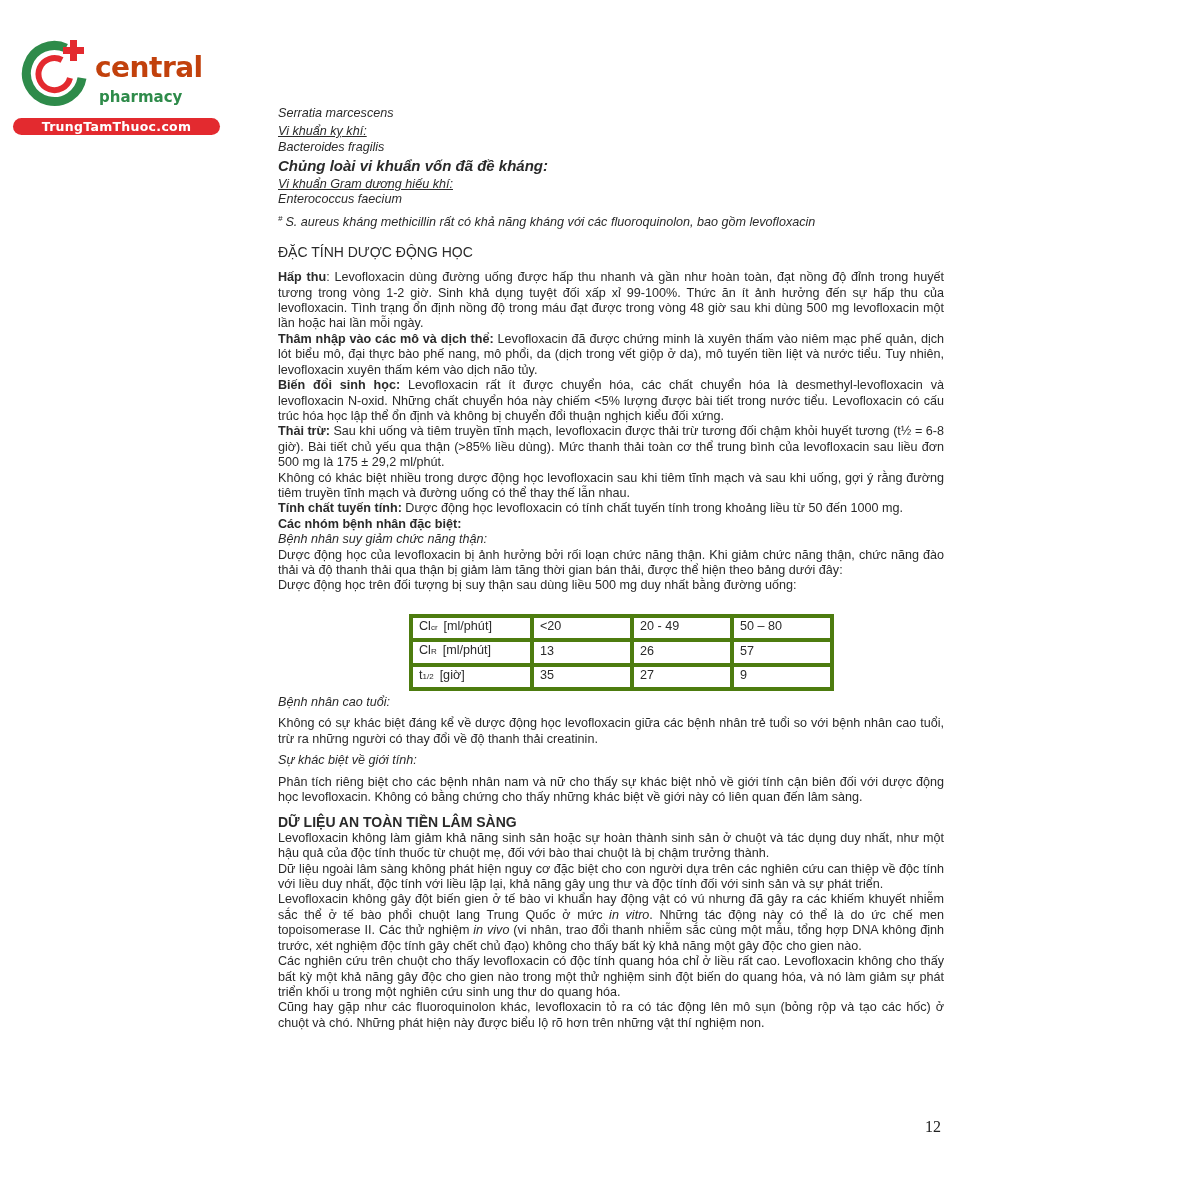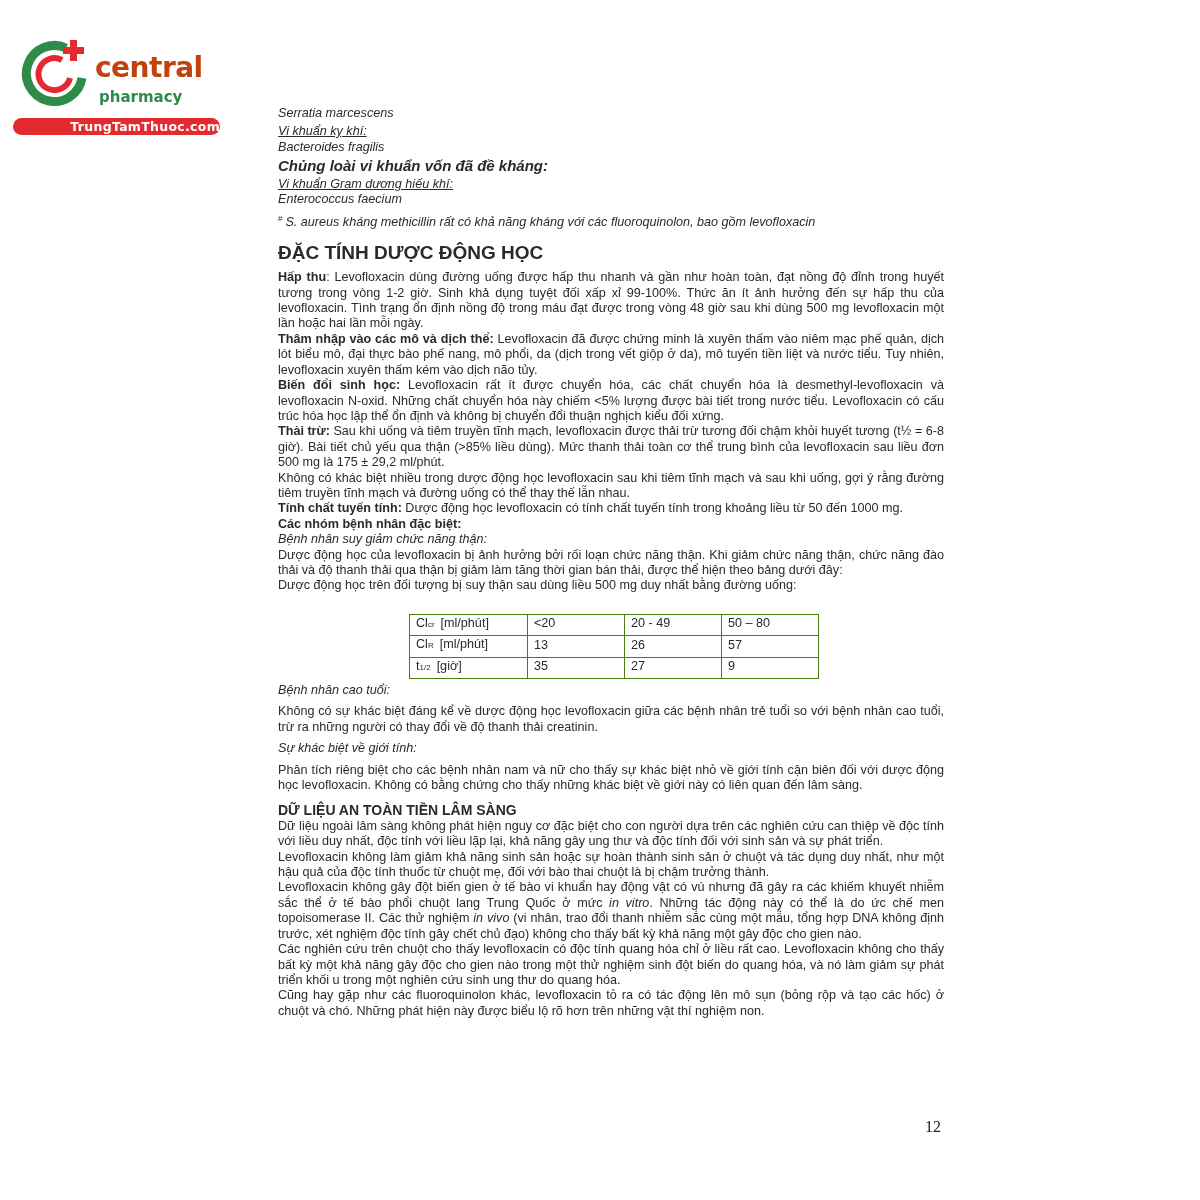--- a/index.html
+++ b/index.html
@@ -1,34 +1,34 @@
 <!DOCTYPE html>
 <html><head>
   <meta charset="utf-8">
   <style>
     html, body { margin: 0; padding: 0; background: #ffffff; }
     body { width: 1200px; height: 1200px; position: relative; overflow: hidden; font-family: "Liberation Sans", sans-serif; color: #222; }
     .logo { position: absolute; left: 10px; top: 38px; width: 205px; height: 100px; }
     .logo-mark { position: absolute; left: 10px; top: 0; width: 70px; height: 70px; }
     .logo-word { position: absolute; left: 85px; top: 10px; font-family: "DejaVu Sans", sans-serif; font-size: 28px; font-weight: bold; color: #c2410c; letter-spacing: -0.5px; line-height: 40px; }
     .logo-sub { position: absolute; left: 89px; top: 50px; font-family: "DejaVu Sans", sans-serif; font-size: 15px; font-weight: bold; color: #2e8b4a; }
-    .logo-bar { position: absolute; left: 3px; top: 80px; width: 207px; height: 17px; border-radius: 9px; background: #e32a2f; color: #fff; font-family: "DejaVu Sans", sans-serif; font-weight: bold; font-size: 12.5px; text-align: right; line-height: 17px; letter-spacing: 0.3px; }
+    .logo-bar { position: absolute; left: 3px; top: 80px; width: 207px; height: 17px; border-radius: 9px; background: #e32a2f; color: #fff; font-family: "DejaVu Sans", sans-serif; font-weight: bold; font-size: 12.5px; text-align: center; line-height: 17px; letter-spacing: 0.3px; }
 
     .page { position: absolute; left: 278px; top: 106px; width: 666px; font-size: 12.6px; line-height: 15.4px; color: #2a2a2a; }
     .page p { margin: 0; text-align: justify; }
     .it { font-style: italic; }
     .ul { text-decoration: underline; font-style: italic; }
     .b { font-weight: bold; }
-    .h { font-weight: bold; font-size: 19px; margin-top: 12px !important; margin-bottom: 10px !important; }
+    .h { font-weight: normal; font-size: 14px; margin-top: 12px !important; margin-bottom: 10px !important; }
     .sp { margin-top: 3px !important; }
     .note { font-style: italic; margin-top: 4px !important; }
     .note sup { font-size: 8px; vertical-align: 5px; margin-right: 3px; }
     .hb { font-weight: bold; font-size: 14px; margin-top: 2px !important; }
     table.pk { border-collapse: collapse; margin: 20px 0 0 131px; font-size: 12.6px; }
-    table.pk td { border: 1px solid #4d7c0f; padding: 1px 6px 3px 6px; height: 16px; }
+    table.pk td { border: 4px solid #4d7c0f; padding: 1px 6px 3px 6px; height: 16px; }
     table.pk td.c0 { width: 105px; }
     table.pk td.c1 { width: 84px; }
     table.pk td.c2 { width: 84px; }
     table.pk td.c3 { width: 84px; }
     .sub { font-size: 8px; margin-right: 6px; }
     .pad { margin-top: 6px !important; }
     .pageno { position: absolute; left: 925px; top: 1118px; font-family: "Liberation Serif", serif; font-size: 16px; color: #222; }
   </style>
 </head>
 <body>
@@ -89,20 +89,20 @@
     </tr>
   </tbody>
     </table>
 
   <p class="it" style="margin-top:4px;">Bệnh nhân cao tuổi:</p>
   <p class="pad">Không có sự khác biệt đáng kể về dược động học levofloxacin giữa các bệnh nhân trẻ tuổi so với bệnh nhân cao tuổi, trừ ra những người có thay đổi về độ thanh thải creatinin.</p>
   <p class="it pad">Sự khác biệt về giới tính:</p>
   <p class="pad">Phân tích riêng biệt cho các bệnh nhân nam và nữ cho thấy sự khác biệt nhỏ về giới tính cận biên đối với dược động học levofloxacin. Không có bằng chứng cho thấy những khác biệt về giới này có liên quan đến lâm sàng.</p>
 
   <p class="hb" style="margin-top:10px !important;">DỮ LIỆU AN TOÀN TIỀN LÂM SÀNG</p>
+  <p>Levofloxacin không làm giảm khả năng sinh sản hoặc sự hoàn thành sinh sản ở chuột và tác dụng duy nhất, như một hậu quả của độc tính thuốc từ chuột mẹ, đối với bào thai chuột là bị chậm trưởng thành.</p>
   <p>Dữ liệu ngoài lâm sàng không phát hiện nguy cơ đặc biệt cho con người dựa trên các nghiên cứu can thiệp về độc tính với liều duy nhất, độc tính với liều lặp lại, khả năng gây ung thư và độc tính đối với sinh sản và sự phát triển.</p>
-  <p>Levofloxacin không làm giảm khả năng sinh sản hoặc sự hoàn thành sinh sản ở chuột và tác dụng duy nhất, như một hậu quả của độc tính thuốc từ chuột mẹ, đối với bào thai chuột là bị chậm trưởng thành.</p>
   <p><span>Levofloxacin không gây đột biến gien ở tế bào vi khuẩn hay động vật có vú nhưng đã gây ra các khiếm khuyết nhiễm sắc thể ở tế bào phổi chuột lang Trung Quốc ở mức </span><span class="it">in vitro</span><span>. Những tác động này có thể là do ức chế men topoisomerase II. Các thử nghiệm </span><span class="it">in vivo</span><span> (vi nhân, trao đổi thanh nhiễm sắc cùng một mẫu, tổng hợp DNA không định trước, xét nghiệm độc tính gây chết chủ đạo) không cho thấy bất kỳ khả năng một gây độc cho gien nào.</span></p>
   <p>Các nghiên cứu trên chuột cho thấy levofloxacin có độc tính quang hóa chỉ ở liều rất cao. Levofloxacin không cho thấy bất kỳ một khả năng gây độc cho gien nào trong một thử nghiệm sinh đột biến do quang hóa, và nó làm giảm sự phát triển khối u trong một nghiên cứu sinh ung thư do quang hóa.</p>
   <p>Cũng hay gặp như các fluoroquinolon khác, levofloxacin tỏ ra có tác động lên mô sụn (bỏng rộp và tạo các hốc) ở chuột và chó. Những phát hiện này được biểu lộ rõ hơn trên những vật thí nghiệm non.</p>
 </div>
 
 <div class="pageno">12</div>
 
 </body></html>

